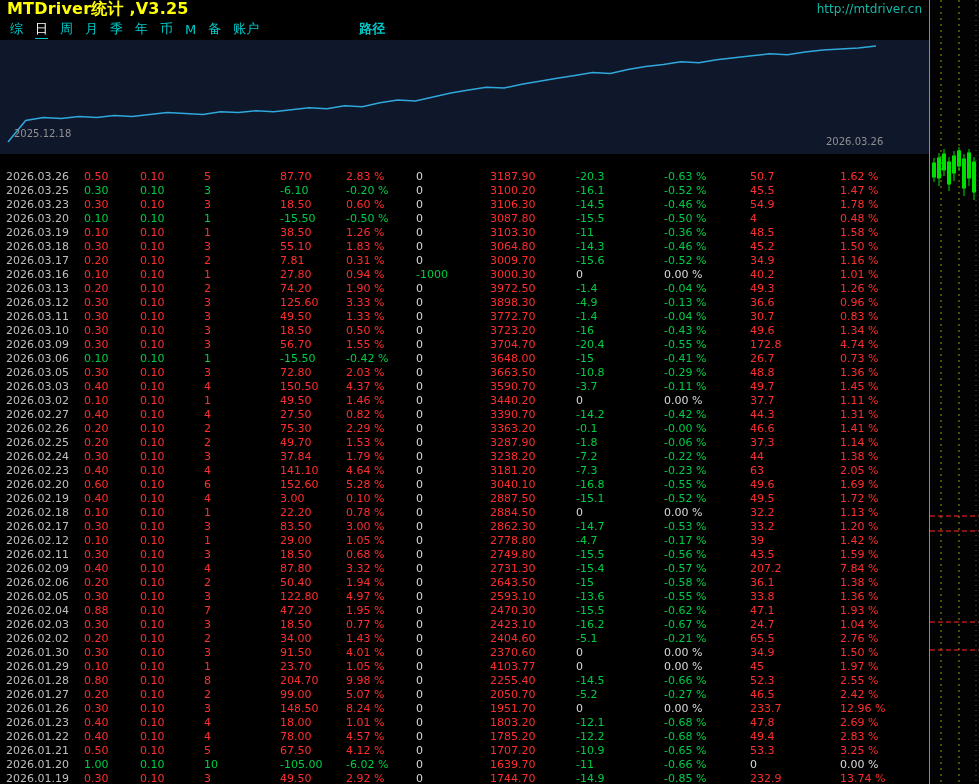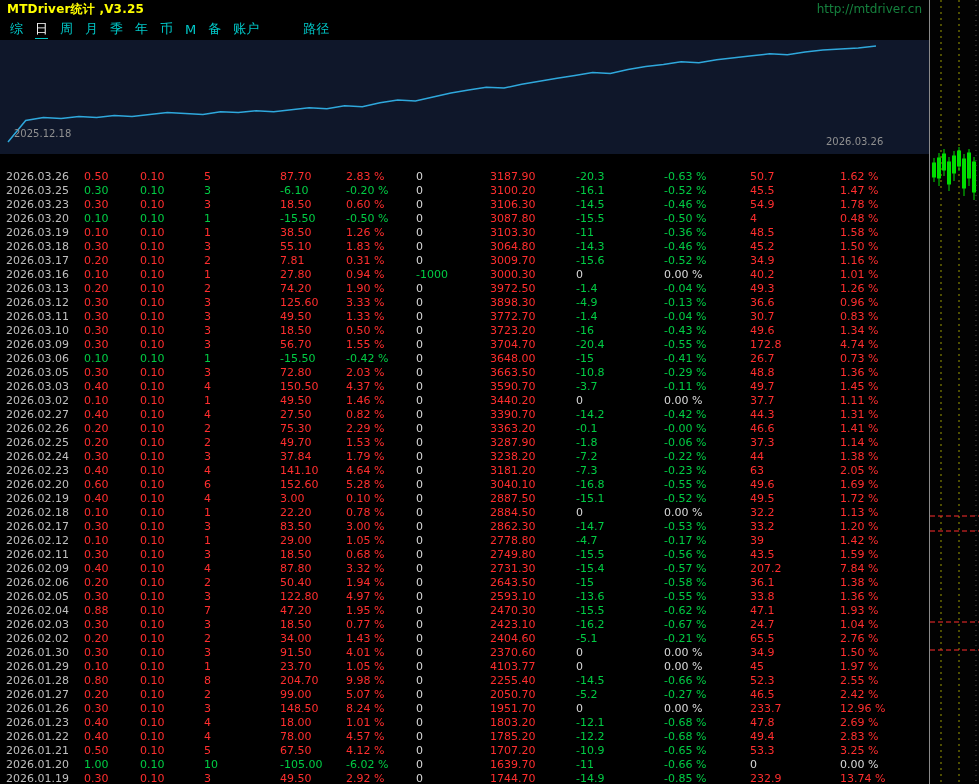--- a/index.html
+++ b/index.html
@@ -1,27 +1,27 @@
 <!DOCTYPE html>
 <html><head>
 <meta charset="utf-8">
 <style>
   html,body{margin:0;padding:0;background:#000;}
   body{width:979px;height:784px;overflow:hidden;font-family:"DejaVu Sans","Liberation Sans",sans-serif;}
   .app{position:relative;width:979px;height:784px;background:#000;}
   .main{position:absolute;left:0;top:0;width:929px;height:784px;background:#000;overflow:hidden;}
 
   .titlebar{position:absolute;top:0;left:0;width:929px;height:18px;display:flex;justify-content:space-between;align-items:center;padding:0 7px;box-sizing:border-box;}
-  .title{color:#ffff00;font-size:12px;font-weight:bold;letter-spacing:.2px;}
-  .url{color:#15803d;font-size:12px;text-decoration:none;}
+  .title{color:#ffff00;font-size:16px;font-weight:bold;letter-spacing:.2px;}
+  .url{color:#14b8a6;font-size:12px;text-decoration:none;}
 
   .menubar{position:absolute;top:18px;left:0;width:929px;height:22px;display:flex;align-items:center;gap:12px;padding-left:10px;box-sizing:border-box;font-size:13px;}
   .menu-item{color:#00c8c8;cursor:default;}
   .menu-item.selected{color:#ffffff;border-bottom:1px solid #00c8c8;}
-  .menu-item.gap{margin-left:32px;}
+  .menu-item.gap{margin-left:88px;font-weight:bold;}
 
   .chart{position:absolute;top:40px;left:0;width:929px;height:114px;background:#0f172a;}
   .chart svg{display:block;}
   .chart-label{position:absolute;color:#909090;font-size:10px;}
   .lbl-left{left:14px;top:88px;}
   .lbl-right{left:826px;top:96px;}
 
   .thead,.trow{display:grid;grid-template-columns:78px 56px 64px 76px 66px 70px 74px 86px 88px 86px 90px 91px;}
   .thead{position:absolute;top:155px;left:0;width:929px;height:15px;color:#00c8c8;font-size:12px;line-height:15px;}
   .thead>div{padding-left:6px;box-sizing:border-box;white-space:nowrap;overflow:hidden;}

